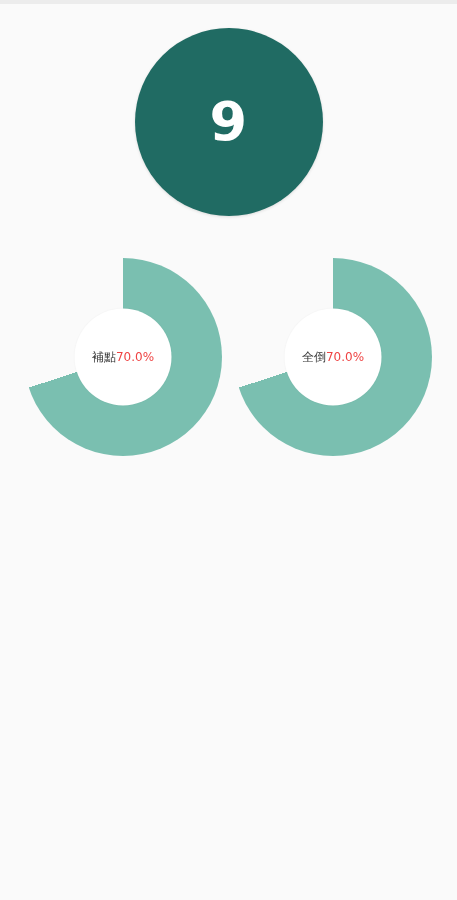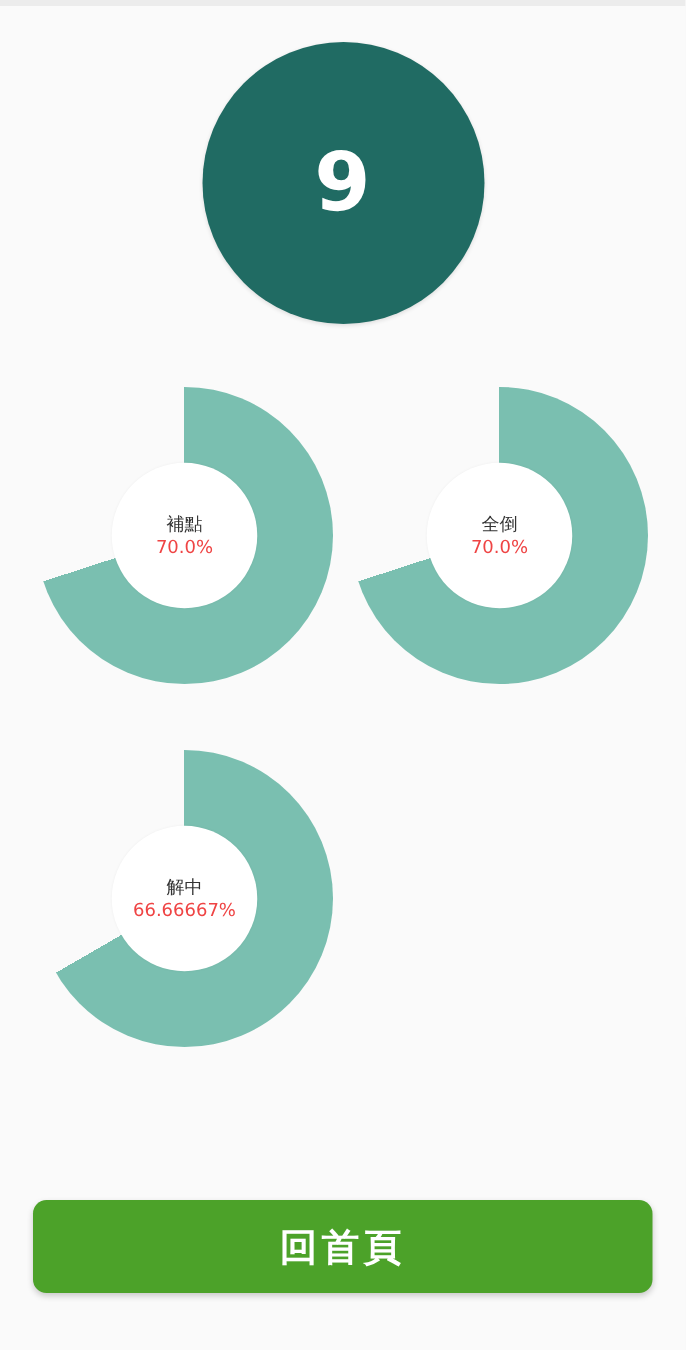--- a/index.html
+++ b/index.html
@@ -95,21 +95,20 @@
   .donut .hole {
     position: absolute;
     left: 50%;
     top: 50%;
     transform: translate(-50%, -50%);
     width: 97px;
     height: 97px;
     border-radius: 50%;
     background: #ffffff;
     display: flex;
-    flex-direction: column;
     align-items: center;
     justify-content: center;
     box-shadow: 0 0 2px rgba(0,0,0,0.05);
   }
 
   .donut .hole .d-label {
     font-size: 12px;
     color: #333333;
     line-height: 1.25;
     white-space: nowrap;
@@ -174,29 +173,17 @@
     <div class="donut-cell">
       <div class="donut">
         <div class="ring" style="background: conic-gradient(rgb(122, 191, 176) 0deg, rgb(122, 191, 176) 252deg, rgb(250, 250, 250) 252deg, rgb(250, 250, 250) 360deg);"></div>
         <div class="hole">
           <span class="d-label">全倒</span>
           <span class="d-value">70.0%</span>
         </div>
       </div>
     </div>
 
-    <div class="donut-cell">
-      <div class="donut">
-        <div class="ring" style="background: conic-gradient(rgb(122, 191, 176) 0deg, rgb(122, 191, 176) 240deg, rgb(250, 250, 250) 240deg, rgb(250, 250, 250) 360deg);"></div>
-        <div class="hole">
-          <span class="d-label">解中</span>
-          <span class="d-value">66.66667%</span>
-        </div>
-      </div>
-    </div>
 
   </div>
 
-  <div class="button-bar">
-    <button class="home-button">回首頁</button>
-  </div>
 
 </div>
 
 </body></html>

